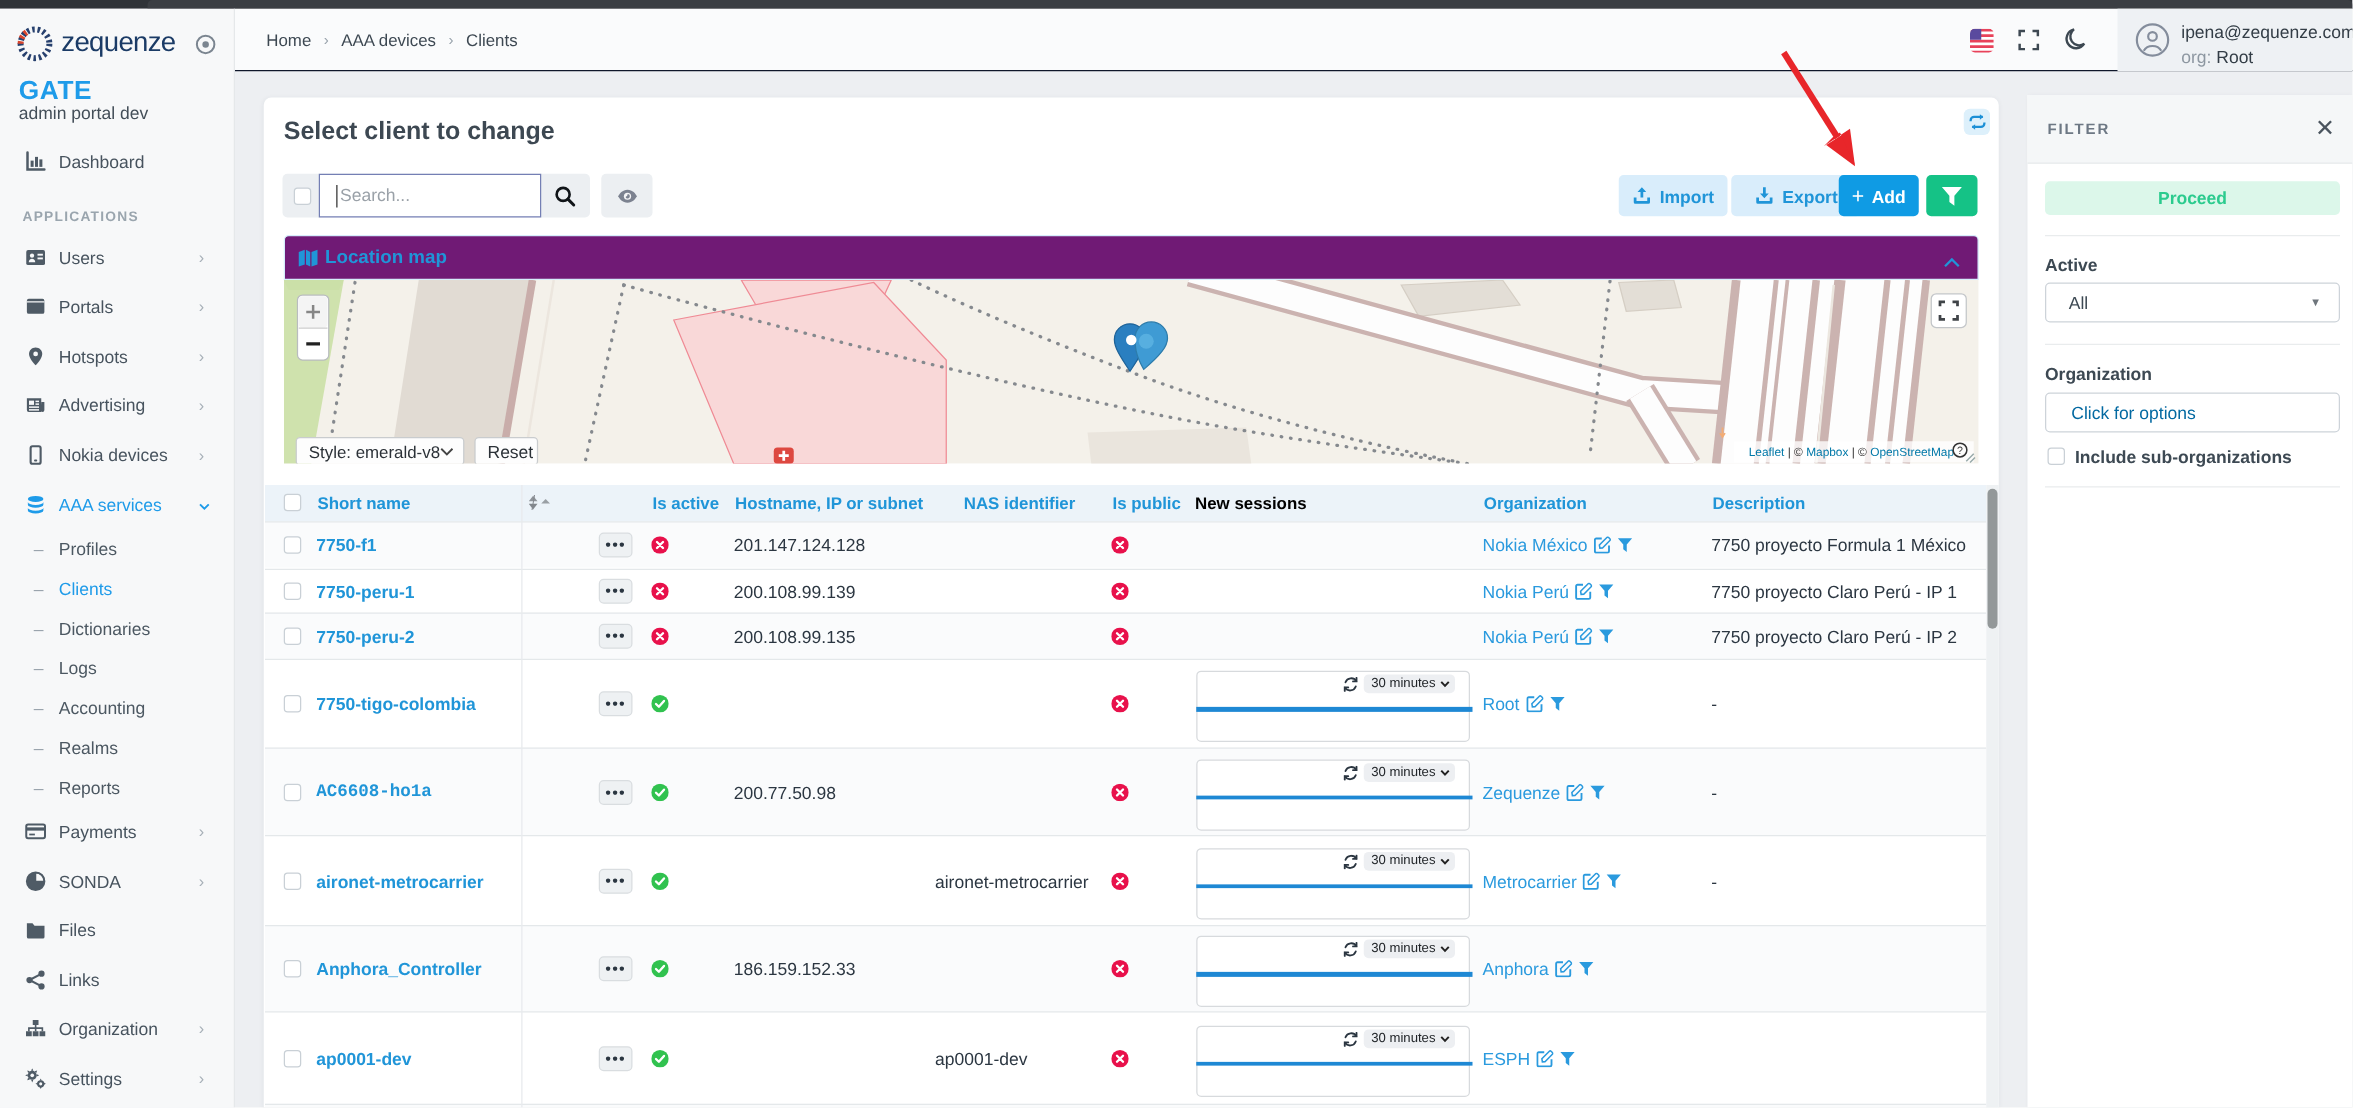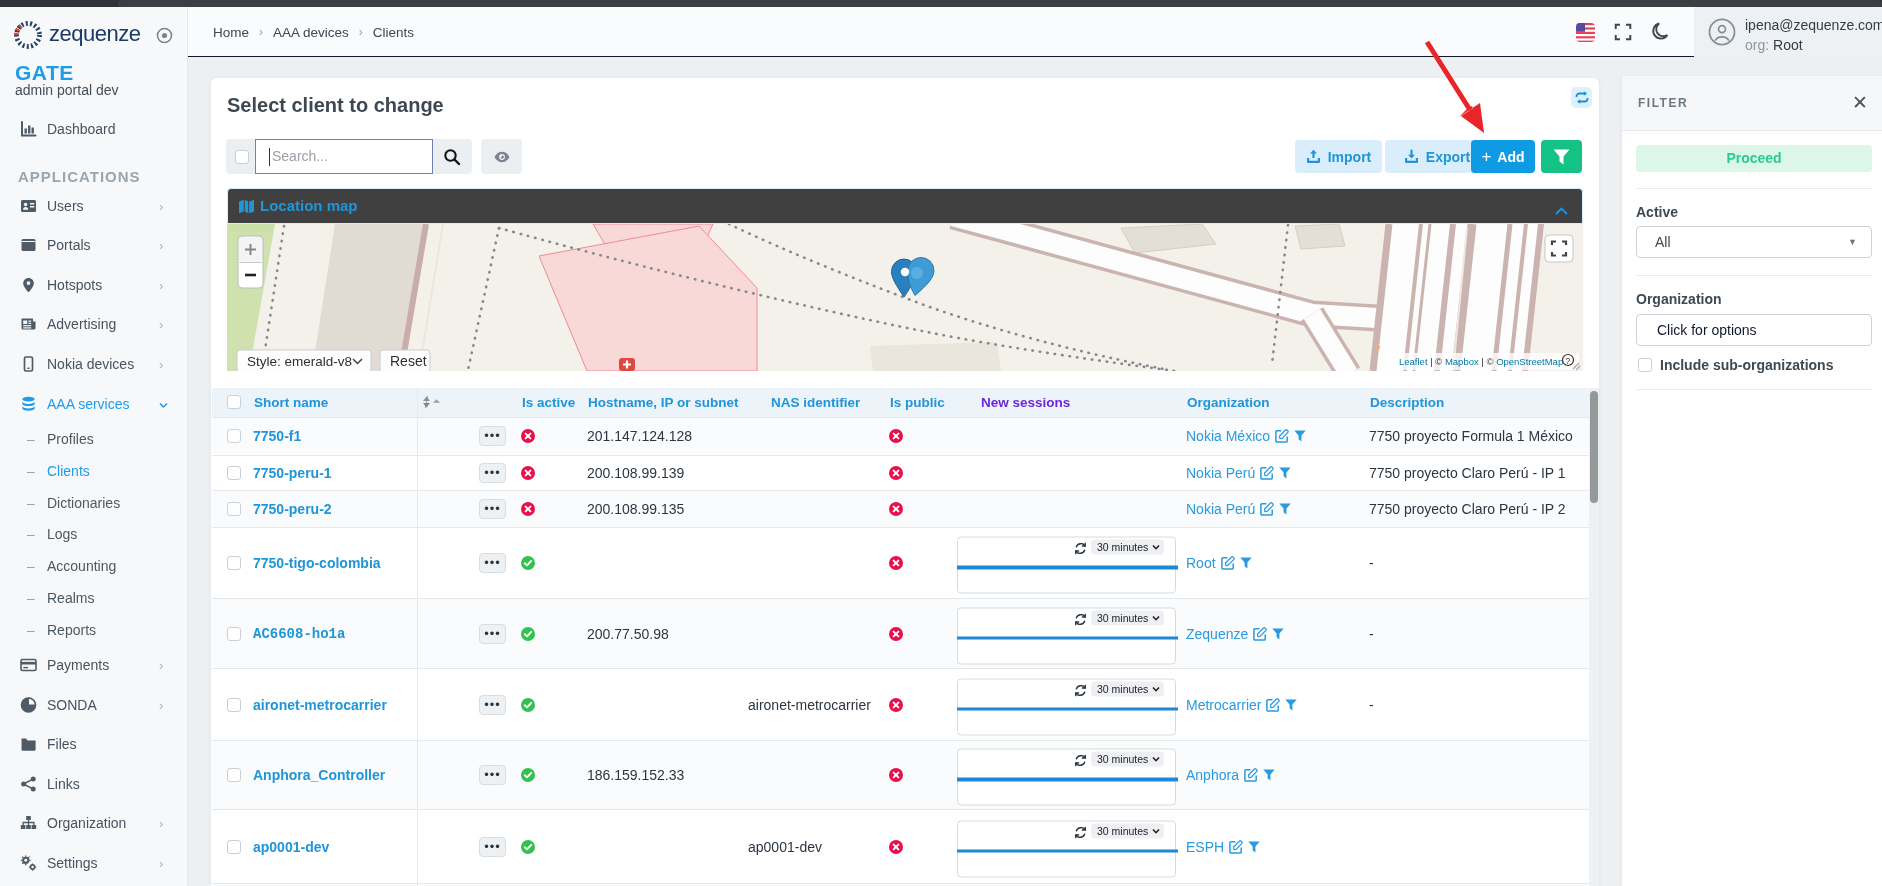--- a/index.html
+++ b/index.html
@@ -16,21 +16,21 @@
 #logo .dot { position:absolute; left:143px; top:7px; }
 #gate { position:absolute; left:15px; top:54px; font-size:21px; font-weight:bold; color:#1e9be9; letter-spacing:0.5px; }
 #gatesub { position:absolute; left:15px; top:75px; font-size:14px; color:#434e58; }
 .mi { position:absolute; left:0; width:188px; height:30px; font-size:14px; color:#47535e; }
 .mi .ic { position:absolute; left:20px; top:50%; transform:translateY(-50%); width:17px; height:17px; display:flex; align-items:center; justify-content:center; }
 .mi .tx { position:absolute; left:47px; top:50%; transform:translateY(-50%); white-space:nowrap; }
 .mi .ch { position:absolute; left:159px; top:50%; transform:translateY(-50%); color:#a7b0b8; font-size:13px; }
 .mi.blue, .mi.blue .tx { color:#1e9be9; }
 .sub .tx { left:47px; color:#4c5862; }
 .sub .dash { position:absolute; left:27px; top:50%; transform:translateY(-50%); color:#9aa4ad; font-size:14px; }
-#apps-label { position:absolute; left:18px; top:161px; font-size:15px; font-weight:bold; color:#9aa5ae; letter-spacing:1px; }
+#apps-label { position:absolute; left:18px; top:161px; font-size:11px; font-weight:bold; color:#9aa5ae; letter-spacing:1px; }
 
 #topbar { left:188px; top:7px; width:1694px; height:50px; background:#fafbfc; border-bottom:1px solid #0f172a; }
 #crumbs { position:absolute; left:25px; top:0; height:50px; display:flex; align-items:center; font-size:13.5px; color:#3d4852; }
 #crumbs .sep { color:#99a3ac; margin:0 10px; font-size:12px; }
 #userblock { position:absolute; right:0; top:0; width:188px; height:50px; background:#eef1f4; }
 #tb-icons { position:absolute; right:211px; top:0; height:50px; display:flex; align-items:center; gap:19px; }
 
 #card { left:211px; top:78px; width:1388px; height:808px; background:#fff; border-radius:6px 6px 0 0; box-shadow:0 1px 4px rgba(40,50,60,.06); }
 #card h1 { position:absolute; left:16px; top:16px; font-size:20px; font-weight:bold; color:#3d4852; }
 #searchgrp { position:absolute; left:15px; top:61px; width:246px; height:35px; background:#eceff2; border-radius:4px; }
@@ -41,29 +41,29 @@
 #eyebtn { position:absolute; left:270px; top:61px; width:41px; height:35px; background:#eceff2; border-radius:4px; display:flex; align-items:center; justify-content:center; }
 .btn { position:absolute; top:62px; height:33px; border-radius:4px; font-size:14px; font-weight:600; display:flex; align-items:center; justify-content:center; gap:7px; }
 .btn.light { background:#d9edfb; color:#2095d8; }
 #btn-import { left:1084px; width:87px; }
 #btn-export { left:1174px; width:104px; }
 #btn-add { left:1260px; width:64px; background:#0f9be4; color:#fff; font-weight:600; }
 #btn-funnel { left:1330px; width:41px; background:#15c286; }
 #refreshbtn { position:absolute; left:1360px; top:9px; width:21px; height:21px; background:#ddf0fb; border-radius:5px; display:flex; align-items:center; justify-content:center; }
 
 #mapsec { position:absolute; left:16px; top:110px; width:1362px; height:183px; }
-#maphead { position:absolute; left:0; top:0; width:1356px; height:36px; background:#404040; border:1px solid #d5edfb; border-radius:4px 4px 0 0; }
+#maphead { position:absolute; left:0; top:0; width:1356px; height:36px; background:#701a75; border:1px solid #d5edfb; border-radius:4px 4px 0 0; }
 #maphead .t { position:absolute; left:32px; top:8px; font-size:15px; font-weight:bold; color:#2095d8; }
 #maphead .chev { position:absolute; right:14px; top:12px; color:#2095d8; }
 #mapbox { position:absolute; left:0; top:36px; width:1356px; height:147px; overflow:hidden; }
 
 #tablewrap { position:absolute; left:1px; top:310px; width:1394px; height:498px; }
 #thead { position:absolute; left:0; top:0; width:1377px; height:29px; background:#ecf3f9; }
 .th { position:absolute; top:0; height:29px; line-height:29px; font-size:13.5px; font-weight:600; color:#2095d8; white-space:nowrap; }
-.th.gray { color:#6d28d9; font-weight:600;margin-left:25px; }
+.th.gray { color:#000000; font-weight:600; }
 .row { position:absolute; left:0; width:1377px; border-top:1px solid #e4e8ea; }
 .row.odd { background:#fafbfc; }
 .cell { position:absolute; top:50%; transform:translateY(-50%); font-size:14px; color:#2b3641; white-space:nowrap; }
 .cell.link { color:#2095d8; font-weight:600; }
 .cb { width:14px; height:14px; background:#fff; border:1px solid #c9d0d6; border-radius:3px; display:inline-block; }
 .dots { position:absolute; left:267px; top:50%; transform:translateY(-50%); width:27px; height:20px; background:#eef1f3; border:1px solid #d9dde0; border-radius:4px; text-align:center; line-height:17px; color:#2b3641; font-size:13px; letter-spacing:1px; }
 .orgcell { position:absolute; left:974px; top:50%; transform:translateY(-50%); display:flex; align-items:center; gap:5px; font-size:14px; color:#2a9ade; font-weight:400; white-space:nowrap; }
 
 .sess { position:absolute; left:745px; top:50%; transform:translateY(calc(-50% + 2px)); width:219px; height:57px; background:#fff; border:1px solid #d7dadd; border-radius:4px; }
 .sess .line { position:absolute; left:-1px; top:28px; width:221px; height:3.5px; background:#1e88d4; }
@@ -737,21 +737,21 @@
   <div id="fhead">
       <span class="t">FILTER</span>
       <span class="x">✕</span>
     </div>
   <div id="proceed">Proceed</div>
   <div class="fdiv" style="top:112px;"></div>
   <div class="flabel" style="top:128px;">Active</div>
   <div class="fselect" style="top:150px;">All<span class="caret" style="line-height:30px;">▼</span></div>
   <div class="fdiv" style="top:199px;"></div>
   <div class="flabel" style="top:215px;">Organization</div>
-  <div class="fselect" style="top:238px;color:#0f172a;padding-left:20px;">Click for options</div>
+  <div class="fselect" style="top:238px;color:#0369a1;padding-left:20px;">Click for options</div>
   <div id="fcheckrow">
       <span class="cb"></span>
       <span>Include sub-organizations</span>
     </div>
   <div class="fdiv" style="top:313px;"></div>
 </div>
 
 <svg id="arrow" class="abs" viewBox="0 0 1882 886">
   <line x1="1427" y1="42" x2="1470" y2="110" stroke="#e8262a" stroke-width="5"></line>
   <polygon points="1484,133 1478,105 1461,116" fill="#e8262a"></polygon>

